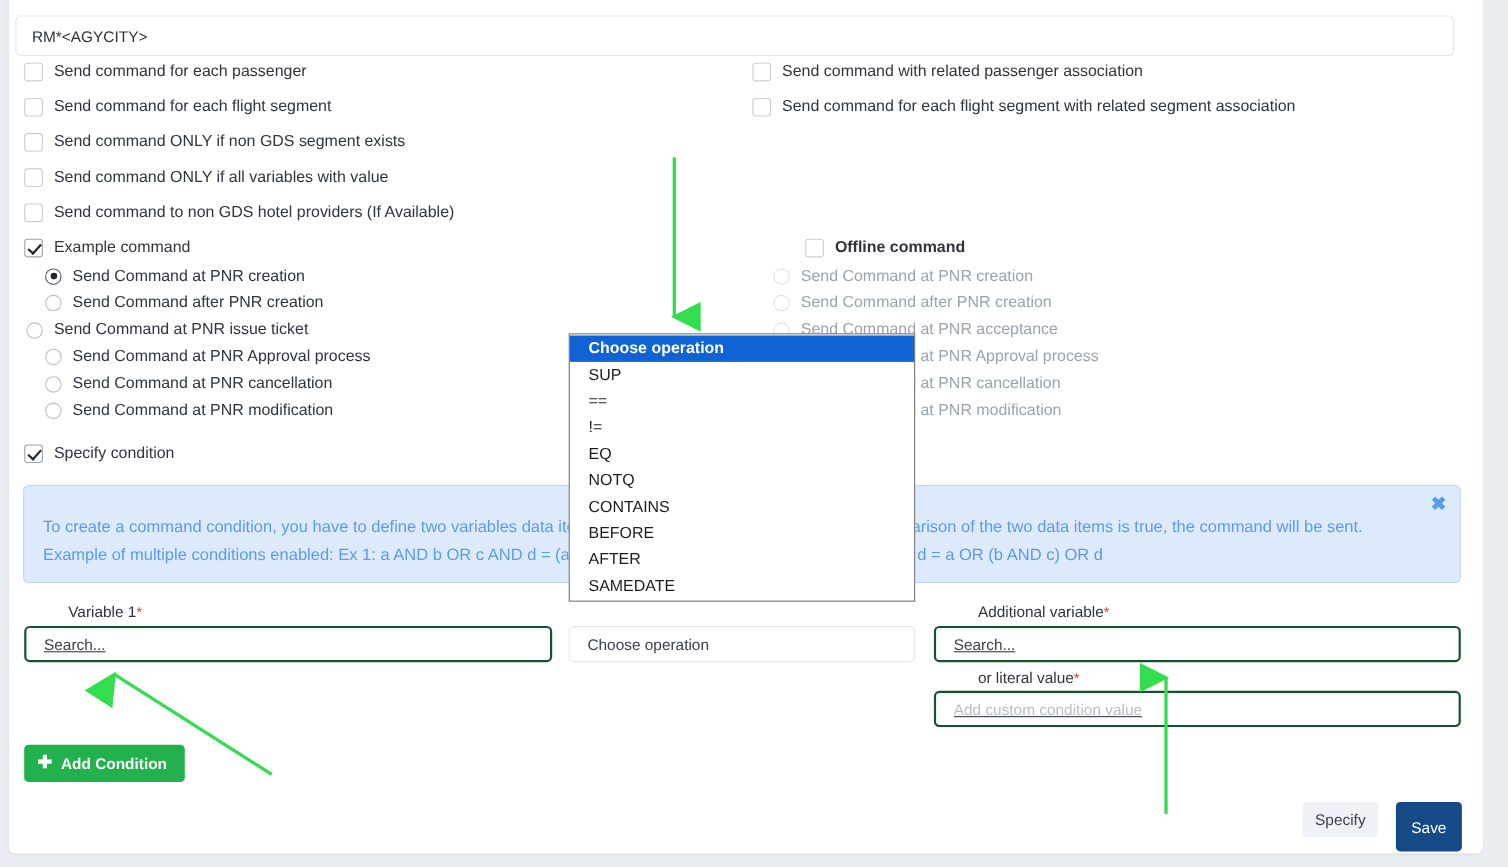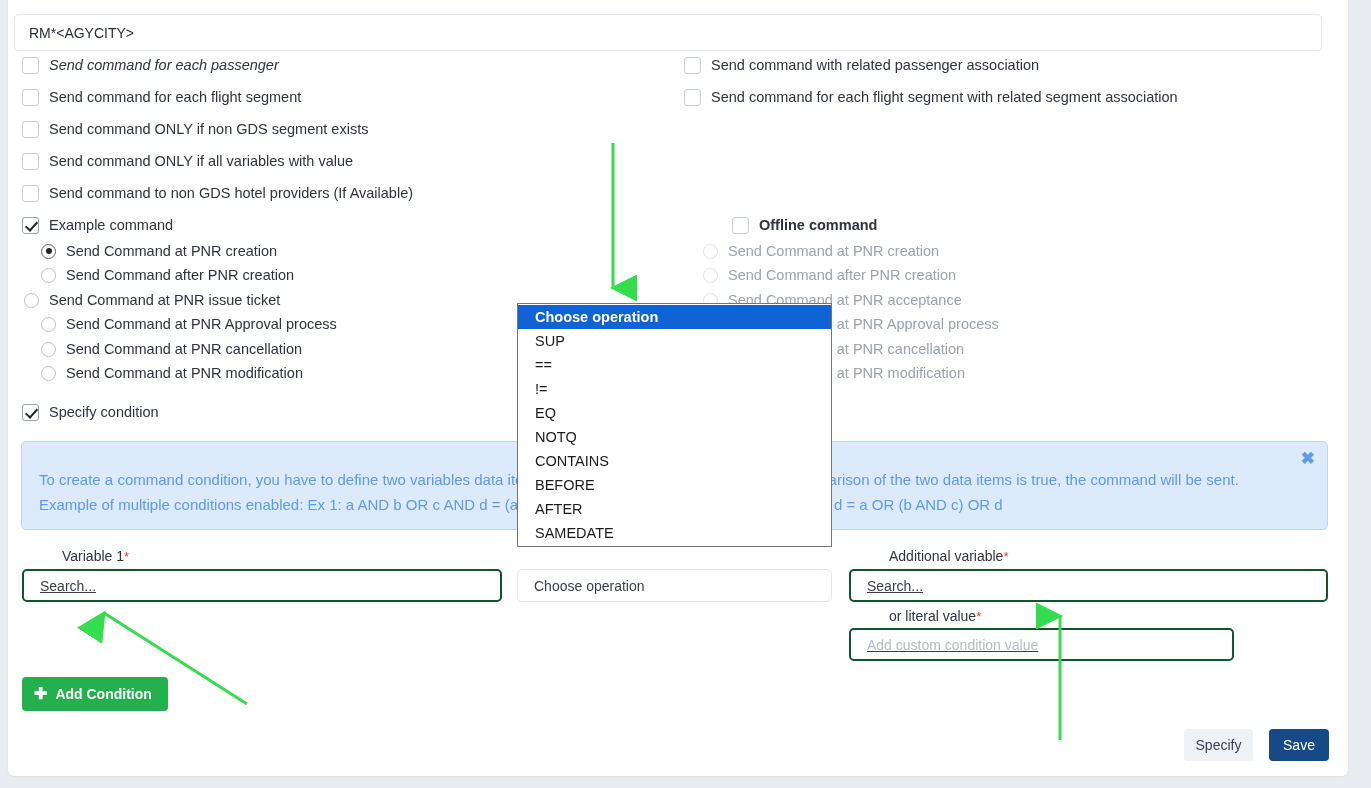--- a/index.html
+++ b/index.html
@@ -225,21 +225,21 @@
     color: #3b4150;
     border: none;
     border-radius: 4px;
     font-family: "Liberation Sans", sans-serif;
     font-size: 14px;
     cursor: pointer;
   }
   .btn-save {
     position: absolute;
     left: 1269px; top: 729px;
-    width: 60px; height: 32px;
+    width: 60px; height: 45px;
     background: #164a86;
     color: #fff;
     border: none;
     border-radius: 4px;
     font-family: "Liberation Sans", sans-serif;
     font-size: 14px;
     cursor: pointer;
   }
 
   
@@ -252,21 +252,21 @@
   }
 </style>
 </head>
 <body>
 
 <div class="page">
   <div class="card"></div>
 
   <input class="cmd-input" type="text" value="RM*&lt;AGYCITY&gt;" style="">
 
-  <div class="chk-row" style="left:22px; top:57px;font-style:italic;">
+  <div class="chk-row" style="left:22px; top:57px;">
     <span class="box"></span>
     <span class="chk-label">Send command for each passenger</span>
   </div>
   <div class="chk-row" style="left:22px; top:89px;">
     <span class="box"></span>
     <span class="chk-label">Send command for each flight segment</span>
   </div>
   <div class="chk-row" style="left:22px; top:121px;">
     <span class="box"></span>
     <span class="chk-label">Send command ONLY if non GDS segment exists</span>
@@ -367,21 +367,21 @@
   </div>
 
   <div class="field-label" style="left:849px; top:548px;">
     <span>Additional variable</span><span class="req">*</span>
   </div>
   <input class="txt-input" style="left: 849px; top: 569px; width: 479px;" type="text" placeholder="Search...">
 
   <div class="field-label" style="left:849px; top:608px;">
     <span>or literal value</span><span class="req">*</span>
   </div>
-  <input class="txt-input muted" style="left: 849px; top: 628px; width: 385px;" type="text" placeholder="Add custom condition value">
+  <input class="txt-input muted" style="left: 849px; top: 628px; width: 479px;" type="text" placeholder="Add custom condition value">
 
   <button class="btn-add">
     <span class="plus">✚</span>
     <span>Add Condition</span>
   </button>
   <button class="btn-cancel">Specify</button>
   <button class="btn-save">Save</button>
 
   <div class="dropdown">
     <div class="dd-item sel">Choose operation</div>

